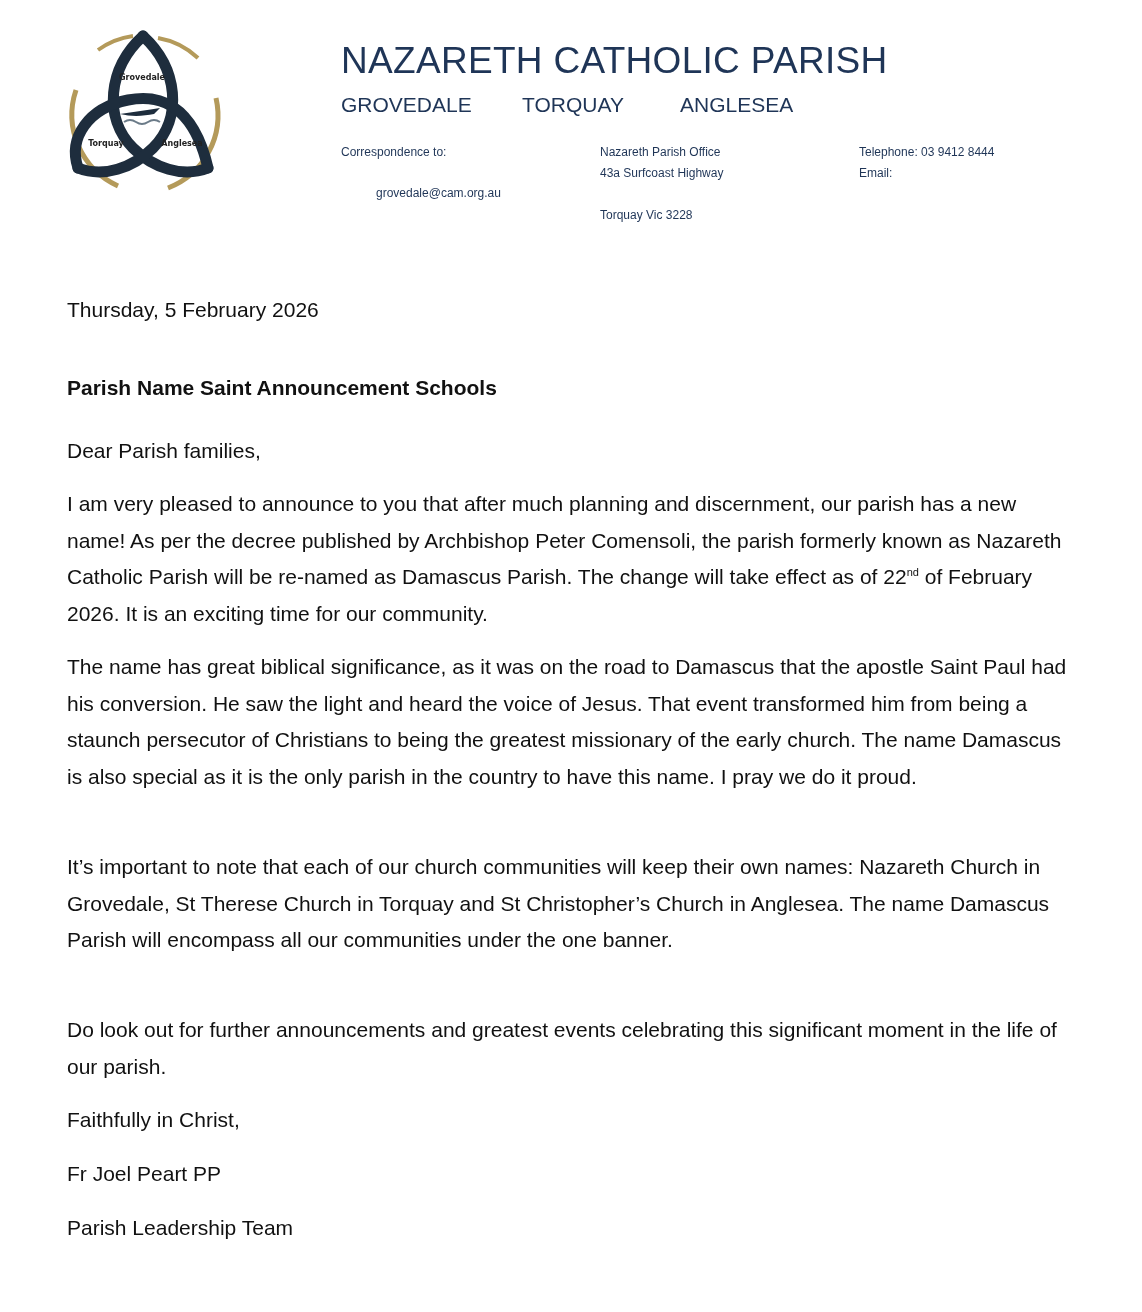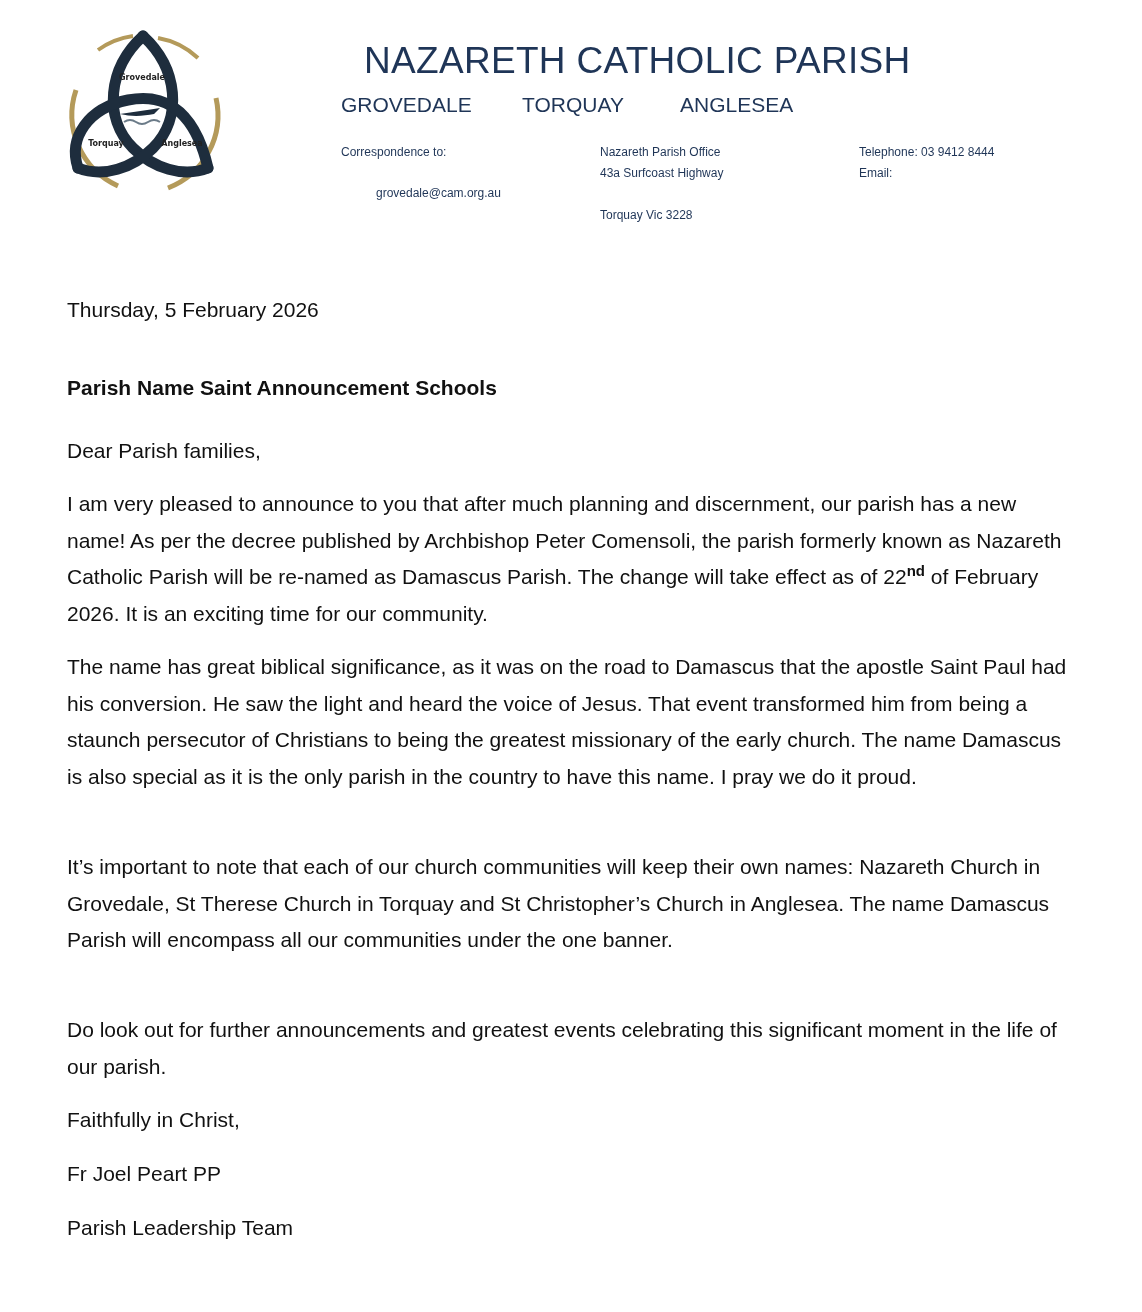--- a/index.html
+++ b/index.html
@@ -24,21 +24,20 @@
     }
     .header-title {
       position: absolute;
       left: 341px;
       top: 40px;
       font-size: 37px;
       color: #1f3557;
       letter-spacing: 0.3px;
       white-space: nowrap;
       font-weight: normal;
-      margin-left: 23px;
     }
     .header-towns {
       position: absolute;
       left: 341px;
       top: 93px;
       font-size: 21px;
       color: #1f3557;
       white-space: nowrap;
     }
     .header-towns span { position: absolute; top: 0; }
@@ -63,21 +62,21 @@
     .date { top: 276px; margin-top: 16px; }
     .subject { top: 370px; font-weight: bold; }
     .greeting { top: 433px; }
     .para1 { top: 486px; }
     .para2 { top: 649px; }
     .para3 { top: 849px; }
     .para4 { top: 1012px; }
     .closing { top: 1102px; }
     .signer { top: 1156px; }
     .team { top: 1210px; }
-    sup { font-size: 15px; line-height: 0; vertical-align: super; font-weight: bold; }
+    sup { font-size: 11px; line-height: 0; vertical-align: super; }
   </style>
 </head>
 <body>
 
 <div class="logo">
   <svg width="170" height="170" viewBox="0 0 170 170">
 
     <path d="M 18 62 A 78 78 0 0 0 60 158" fill="none" stroke="#b49a5a" stroke-width="5"></path>
     <path d="M 110 160 A 78 78 0 0 0 158 70" fill="none" stroke="#b49a5a" stroke-width="5"></path>
     <path d="M 40 22 A 78 78 0 0 1 75 8" fill="none" stroke="#b49a5a" stroke-width="4"></path>

